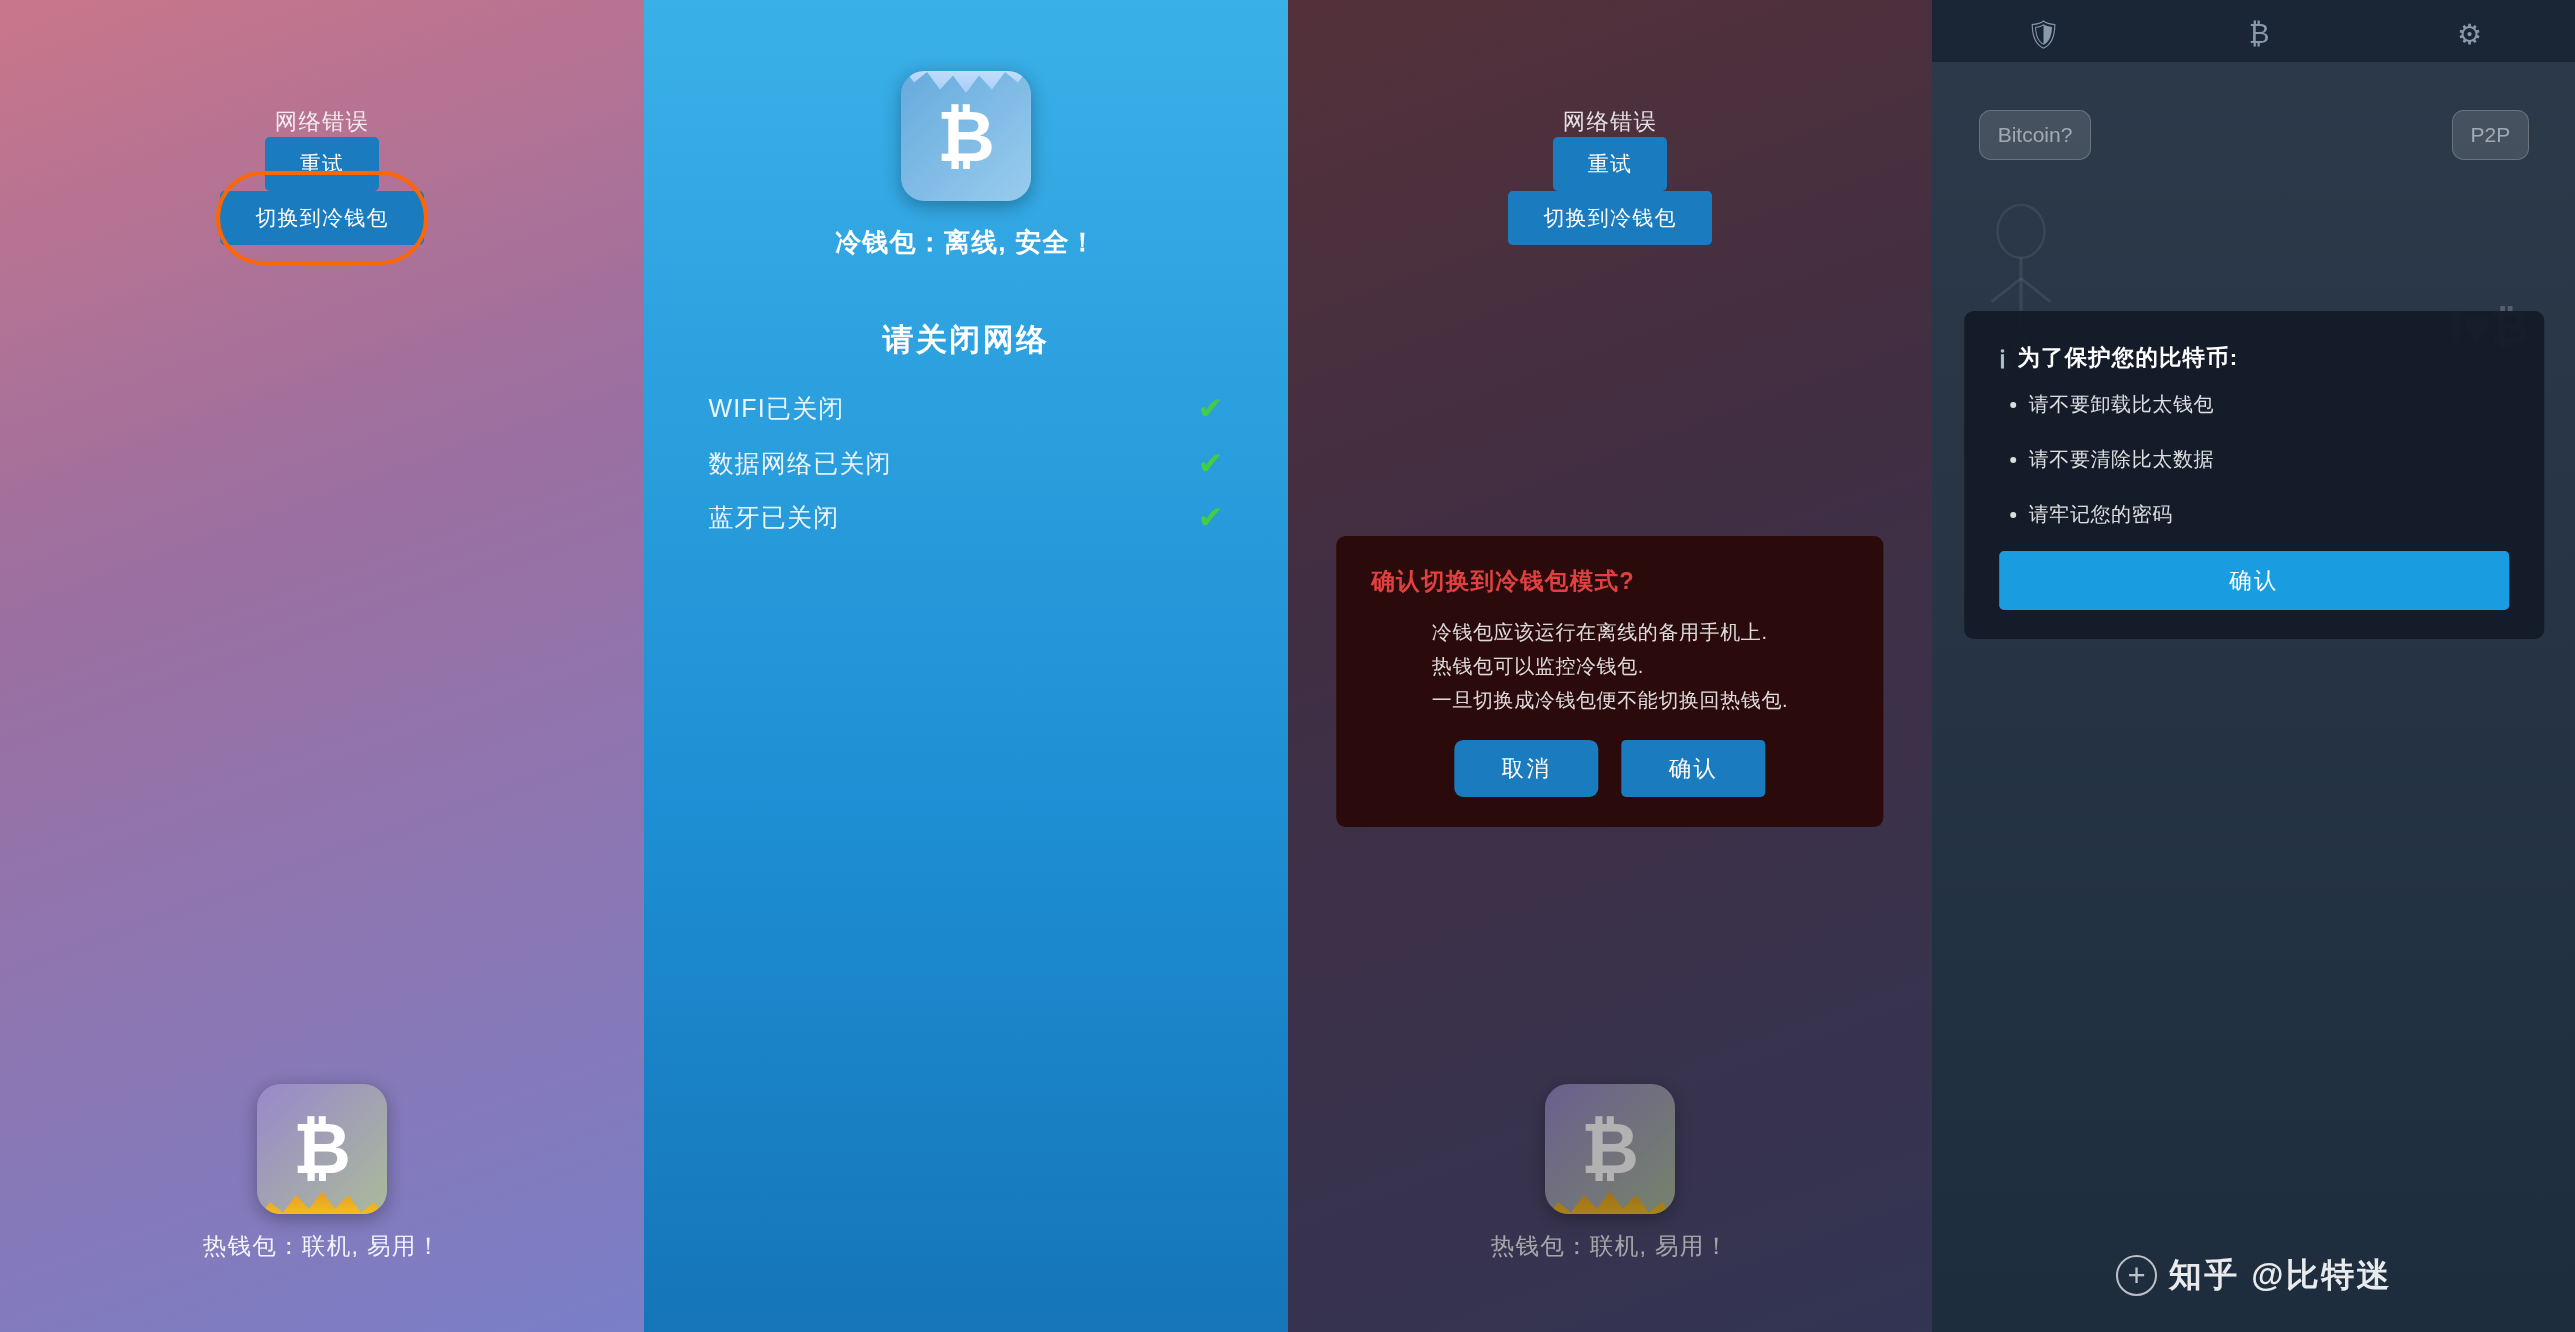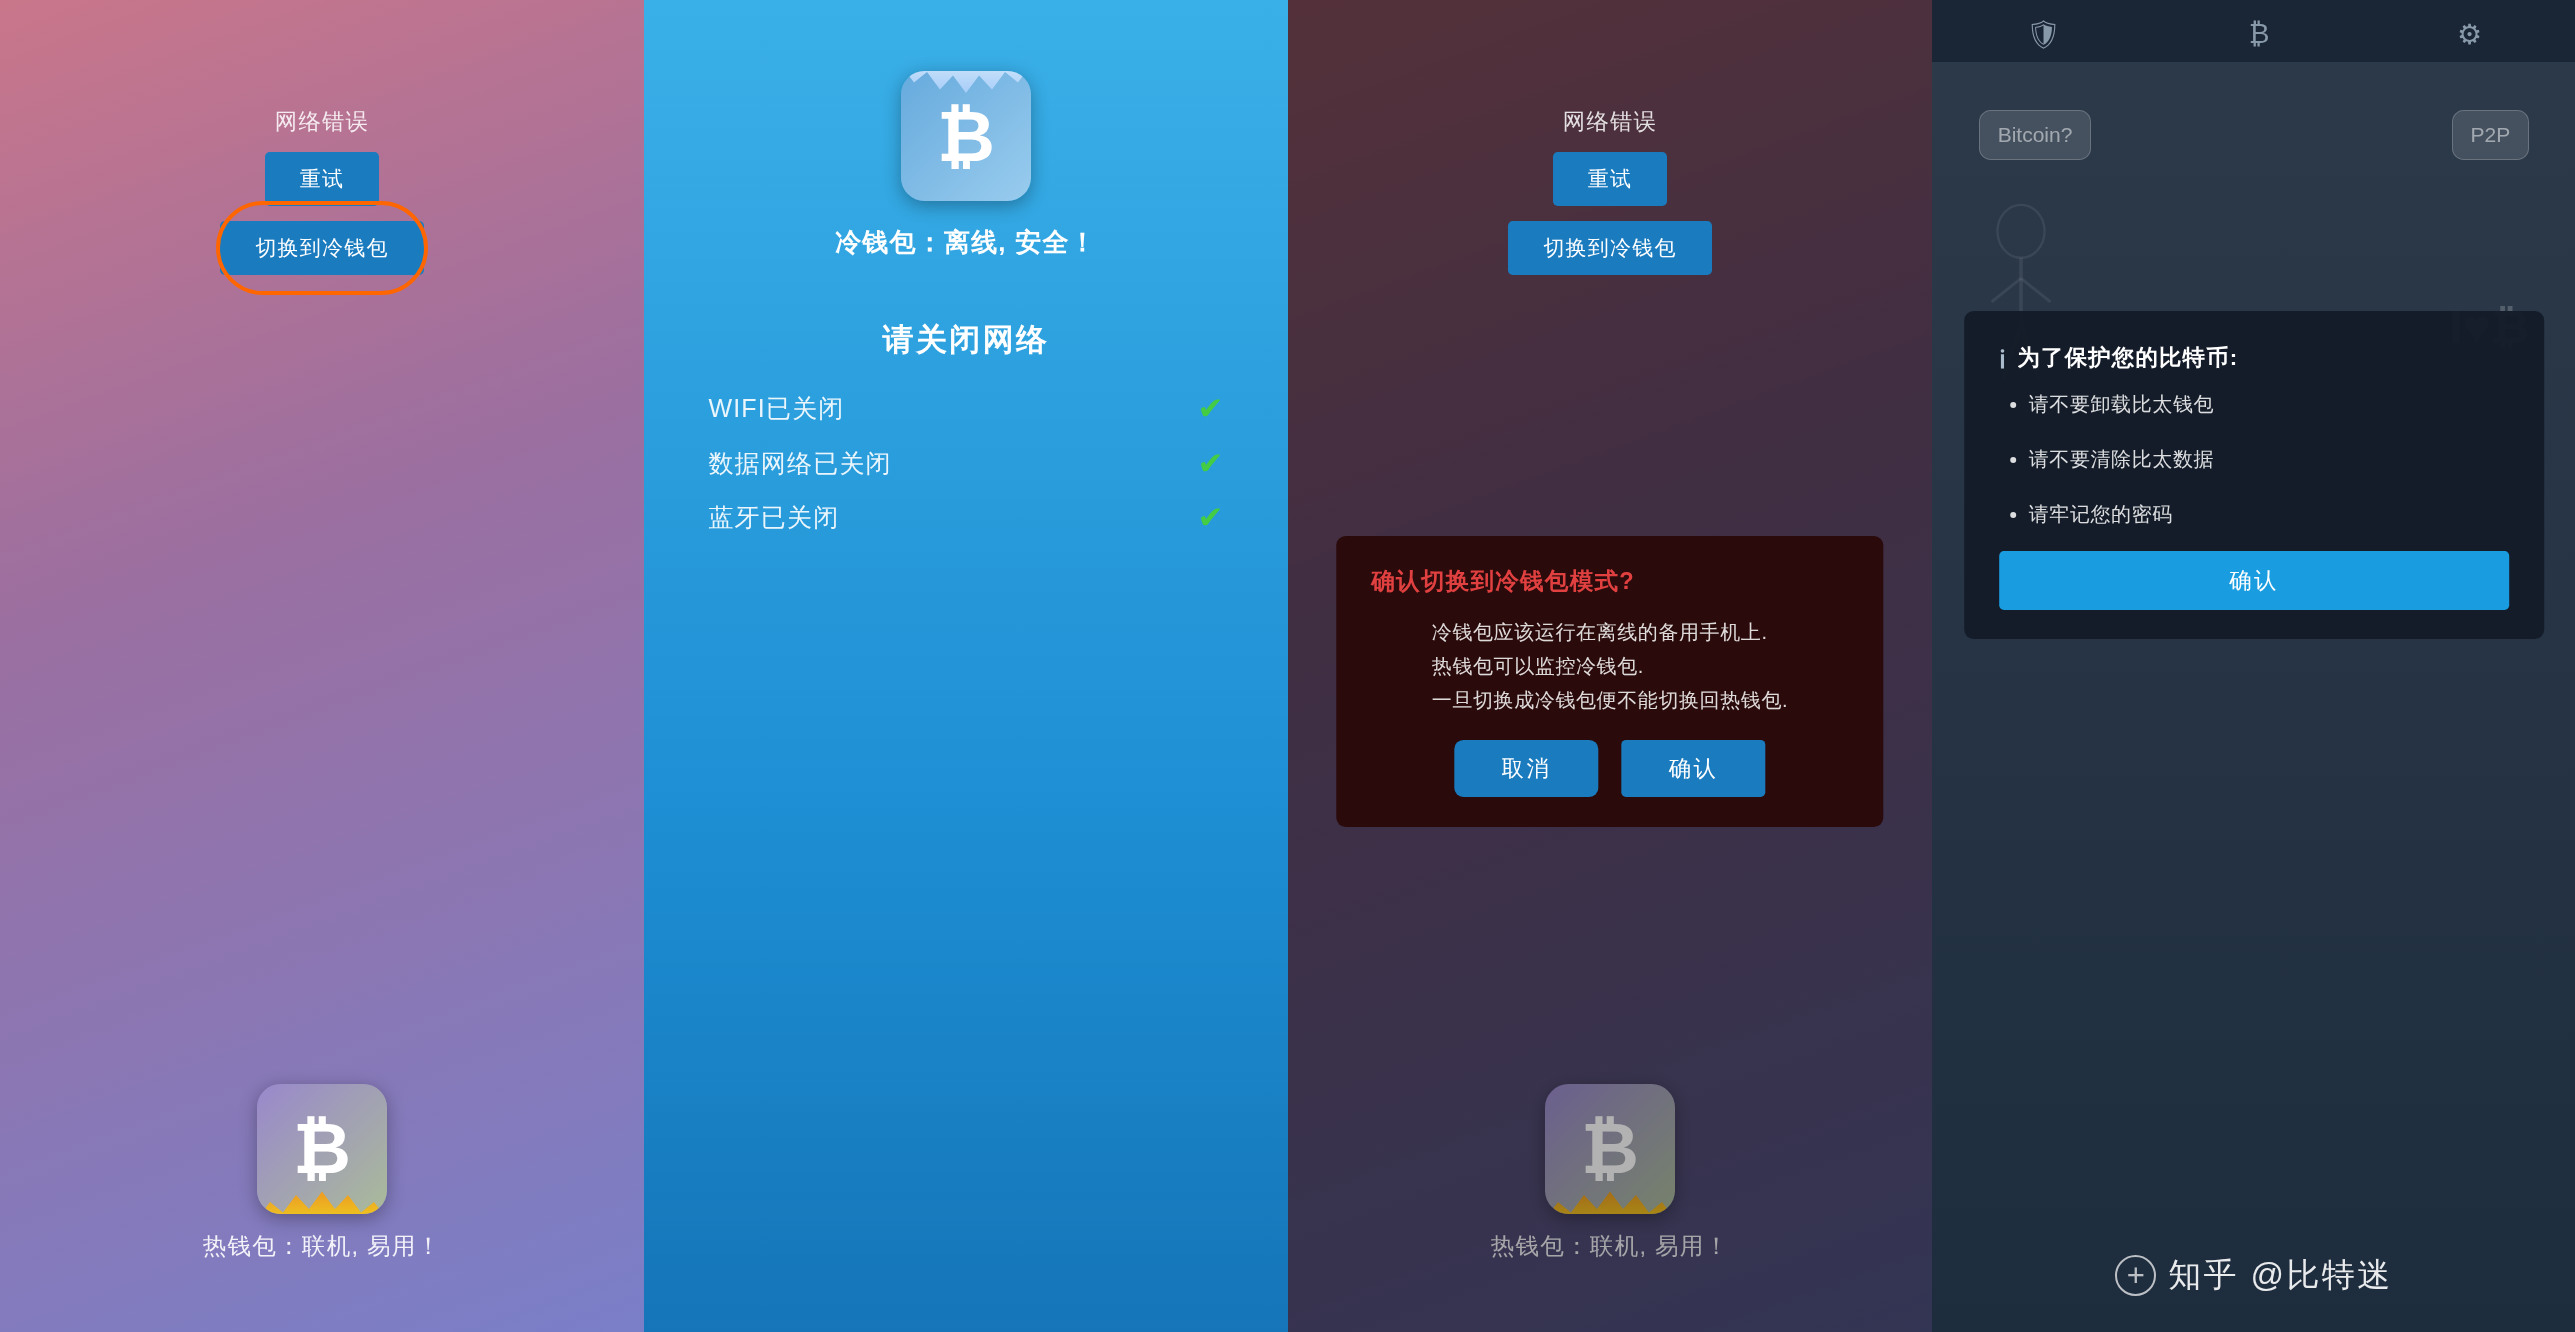--- a/index.html
+++ b/index.html
@@ -33,21 +33,21 @@
     .panel-4 {
       background: linear-gradient(180deg, #2d3a4a 0%, #1e2d3e 100%);
     }
 
     
     .network-error-area {
       margin-top: 106px;
       display: flex;
       flex-direction: column;
       align-items: center;
-      gap: 15px;
+      gap: 0;
     }
 
     .network-error-label {
       color: rgba(255,255,255,0.85);
       font-size: 22.4px;
       letter-spacing: 1.2px;
     }
 
     .btn-retry {
       background: #1a7bbf;
@@ -346,21 +346,21 @@
       display: flex;
       flex-direction: row;
       align-items: center;
       justify-content: center;
       gap: 11.8px;
     }
 
     .watermark-text {
       color: rgba(255,255,255,0.9);
       font-size: 33px;
-      font-weight: normal;
+      font-weight: bold;
       letter-spacing: 2.4px;
     }
 
     .watermark-plus {
       width: 41px;
       height: 41px;
       border: 2.9px solid rgba(255,255,255,0.7);
       border-radius: 50%;
       display: flex;
       align-items: center;

